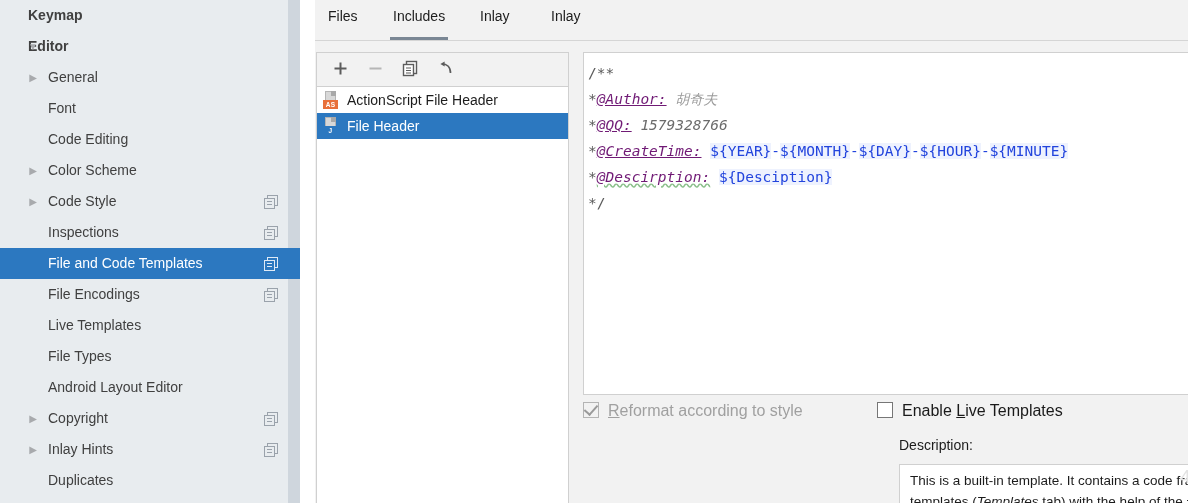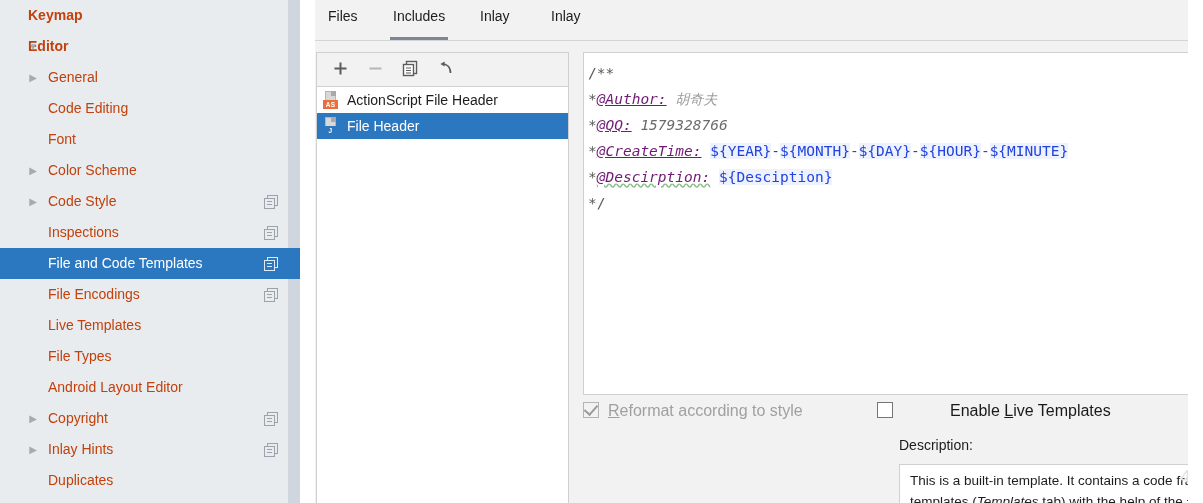--- a/index.html
+++ b/index.html
@@ -46,21 +46,21 @@
     width: 14px;
     height: 31px;
     line-height: 31px;
     text-align: center;
     color: #a8aaad;
     font-size: 10px;
   }
   .tree-row .label {
     display: inline-block;
     font-size: 14px;
-    color: #c2410c;
+    color: #404040;
   }
   .tree-row.lvl0 .label { margin-left: 28px; font-weight: bold; }
   .tree-row.lvl1 .label { margin-left: 48px; }
   .tree-row.bold .label { font-weight: bold; }
 
   .tree-row.selected {
     background: #2c78c0;
   }
   .tree-row.selected .label { color: #ffffff; }
 
@@ -337,22 +337,22 @@
 </style>
 </head>
 <body>
 
 <div id="app">
 
   <div id="sidebar">
       <div class="tree-row lvl0 bold"><span class="label">Keymap</span></div>
       <div class="tree-row lvl0 bold"><span class="twisty">▼</span><span class="label">Editor</span></div>
       <div class="tree-row lvl1"><span class="twisty">▶</span><span class="label">General</span></div>
+      <div class="tree-row lvl1"><span class="label">Font</span></div>
       <div class="tree-row lvl1"><span class="label">Code Editing</span></div>
-      <div class="tree-row lvl1"><span class="label">Font</span></div>
       <div class="tree-row lvl1"><span class="twisty">▶</span><span class="label">Color Scheme</span></div>
       <div class="tree-row lvl1"><span class="twisty">▶</span><span class="label">Code Style</span><span class="copy-ico">
           <i class="back"></i>
           <i class="front"></i>
         </span></div>
       <div class="tree-row lvl1"><span class="label">Inspections</span><span class="copy-ico">
           <i class="back"></i>
           <i class="front"></i>
         </span></div>
       <div class="tree-row lvl1 selected"><span class="label">File and Code Templates</span><span class="copy-ico">
@@ -440,21 +440,21 @@
         </div>
     </div>
 
     <div id="opt-row">
       <div class="cbx-wrap" id="opt-reformat" style="left: 0px;">
         <span class="cbx disabled">
             <span class="tick"></span>
           </span>
         <span class="cbx-label disabled"><span class="mnem">R</span>eformat according to style</span>
       </div>
-      <div class="cbx-wrap" id="opt-live" style="left: 294px; padding-left: 48px;">
+      <div class="cbx-wrap" id="opt-live" style="left: 294px;">
         <span class="cbx"></span>
         <span class="cbx-label">Enable <span class="mnem">L</span>ive Templates</span>
       </div>
     </div>
 
     <div id="desc-label">Description:</div>
     <div id="desc-box">
       <div id="desc-text">
         <div><span>This is a built-in template. It contains a code fragment that can be included into file</span></div>
         <div><span>templates (</span><i>Templates</i><span> tab) with the help of the </span><b>#parse</b></div>

